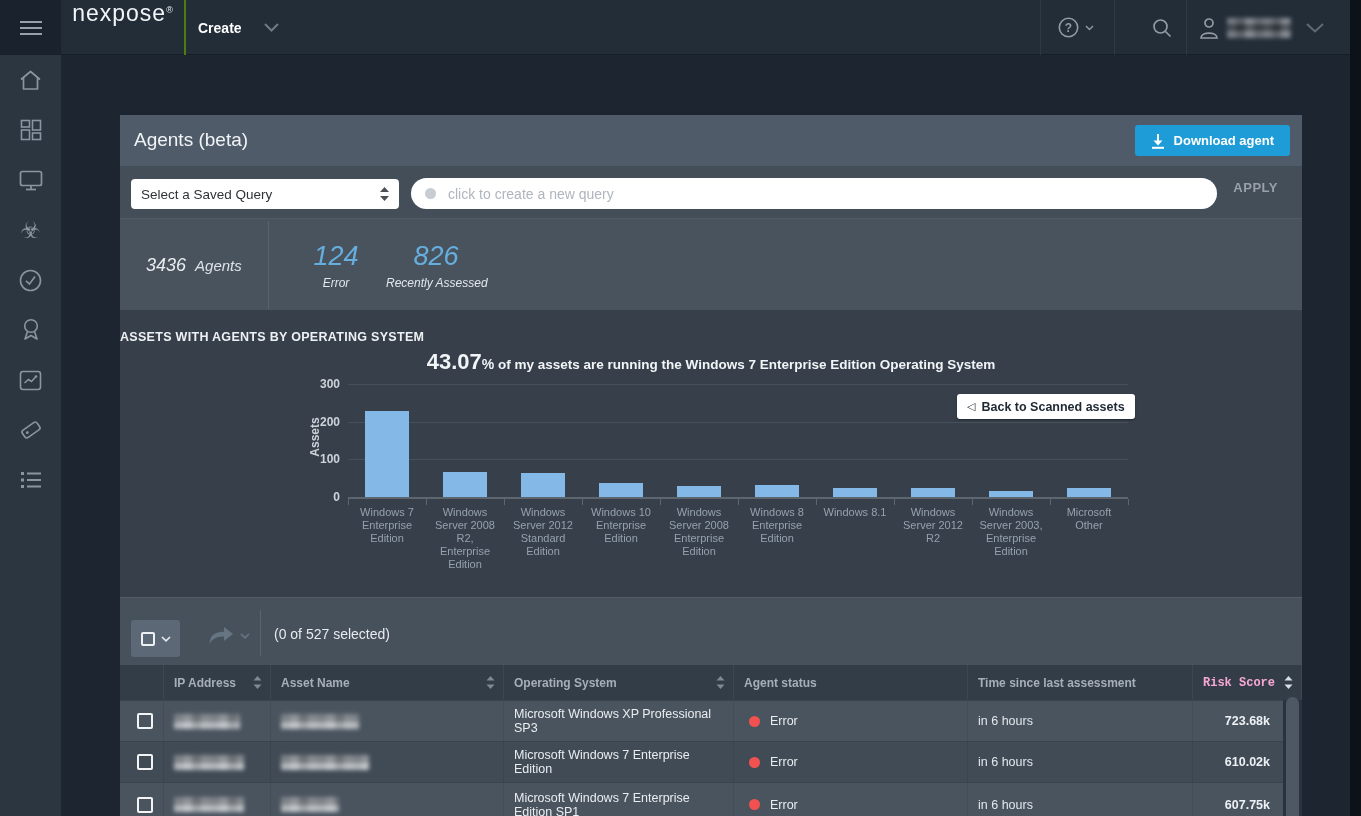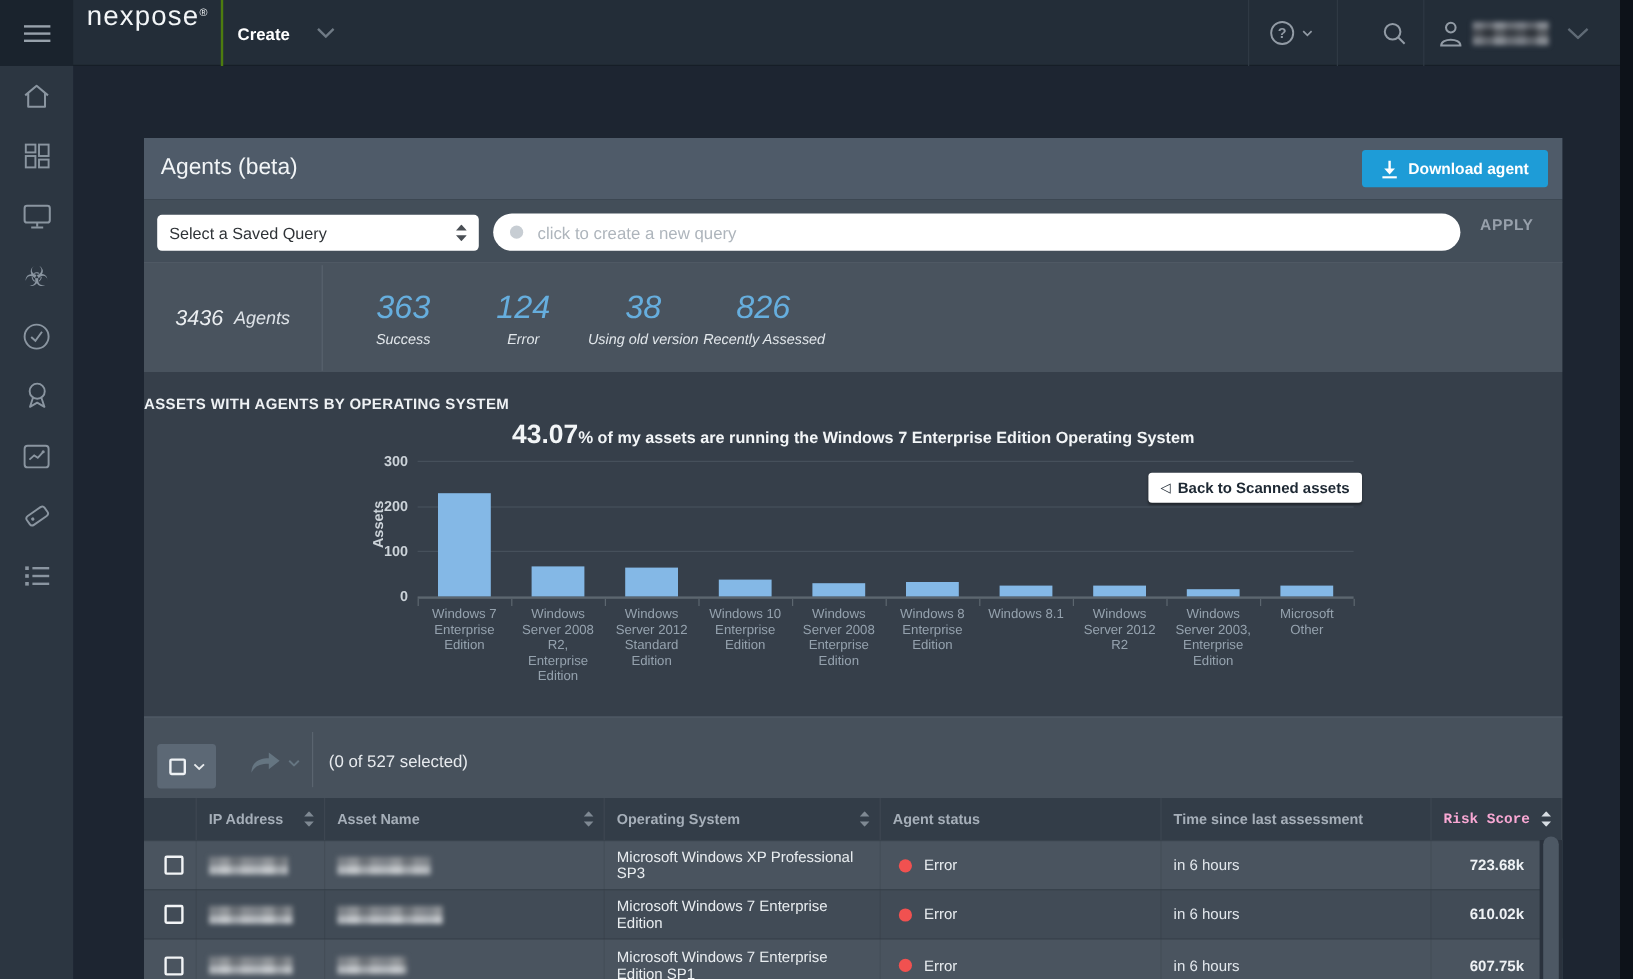--- a/index.html
+++ b/index.html
@@ -251,30 +251,22 @@
     </div>
 
     <div id="stats-row">
       <div id="total-block">
         <span id="total-num">3436</span>
         <span id="total-lbl">Agents</span>
       </div>
       <div id="stats-divider"></div>
       <div id="stats-list">
           <div class="stat-cell">
-            <div class="stat-num">363</div>
-            <div class="stat-lbl">Success</div>
-          </div>
-          <div class="stat-cell">
             <div class="stat-num">124</div>
             <div class="stat-lbl">Error</div>
-          </div>
-          <div class="stat-cell">
-            <div class="stat-num">38</div>
-            <div class="stat-lbl">Using old version</div>
           </div>
           <div class="stat-cell">
             <div class="stat-num">826</div>
             <div class="stat-lbl">Recently Assessed</div>
           </div>
         </div>
     </div>
 
     <div id="chart-section">
       <div id="chart-title">ASSETS WITH AGENTS BY OPERATING SYSTEM</div>

